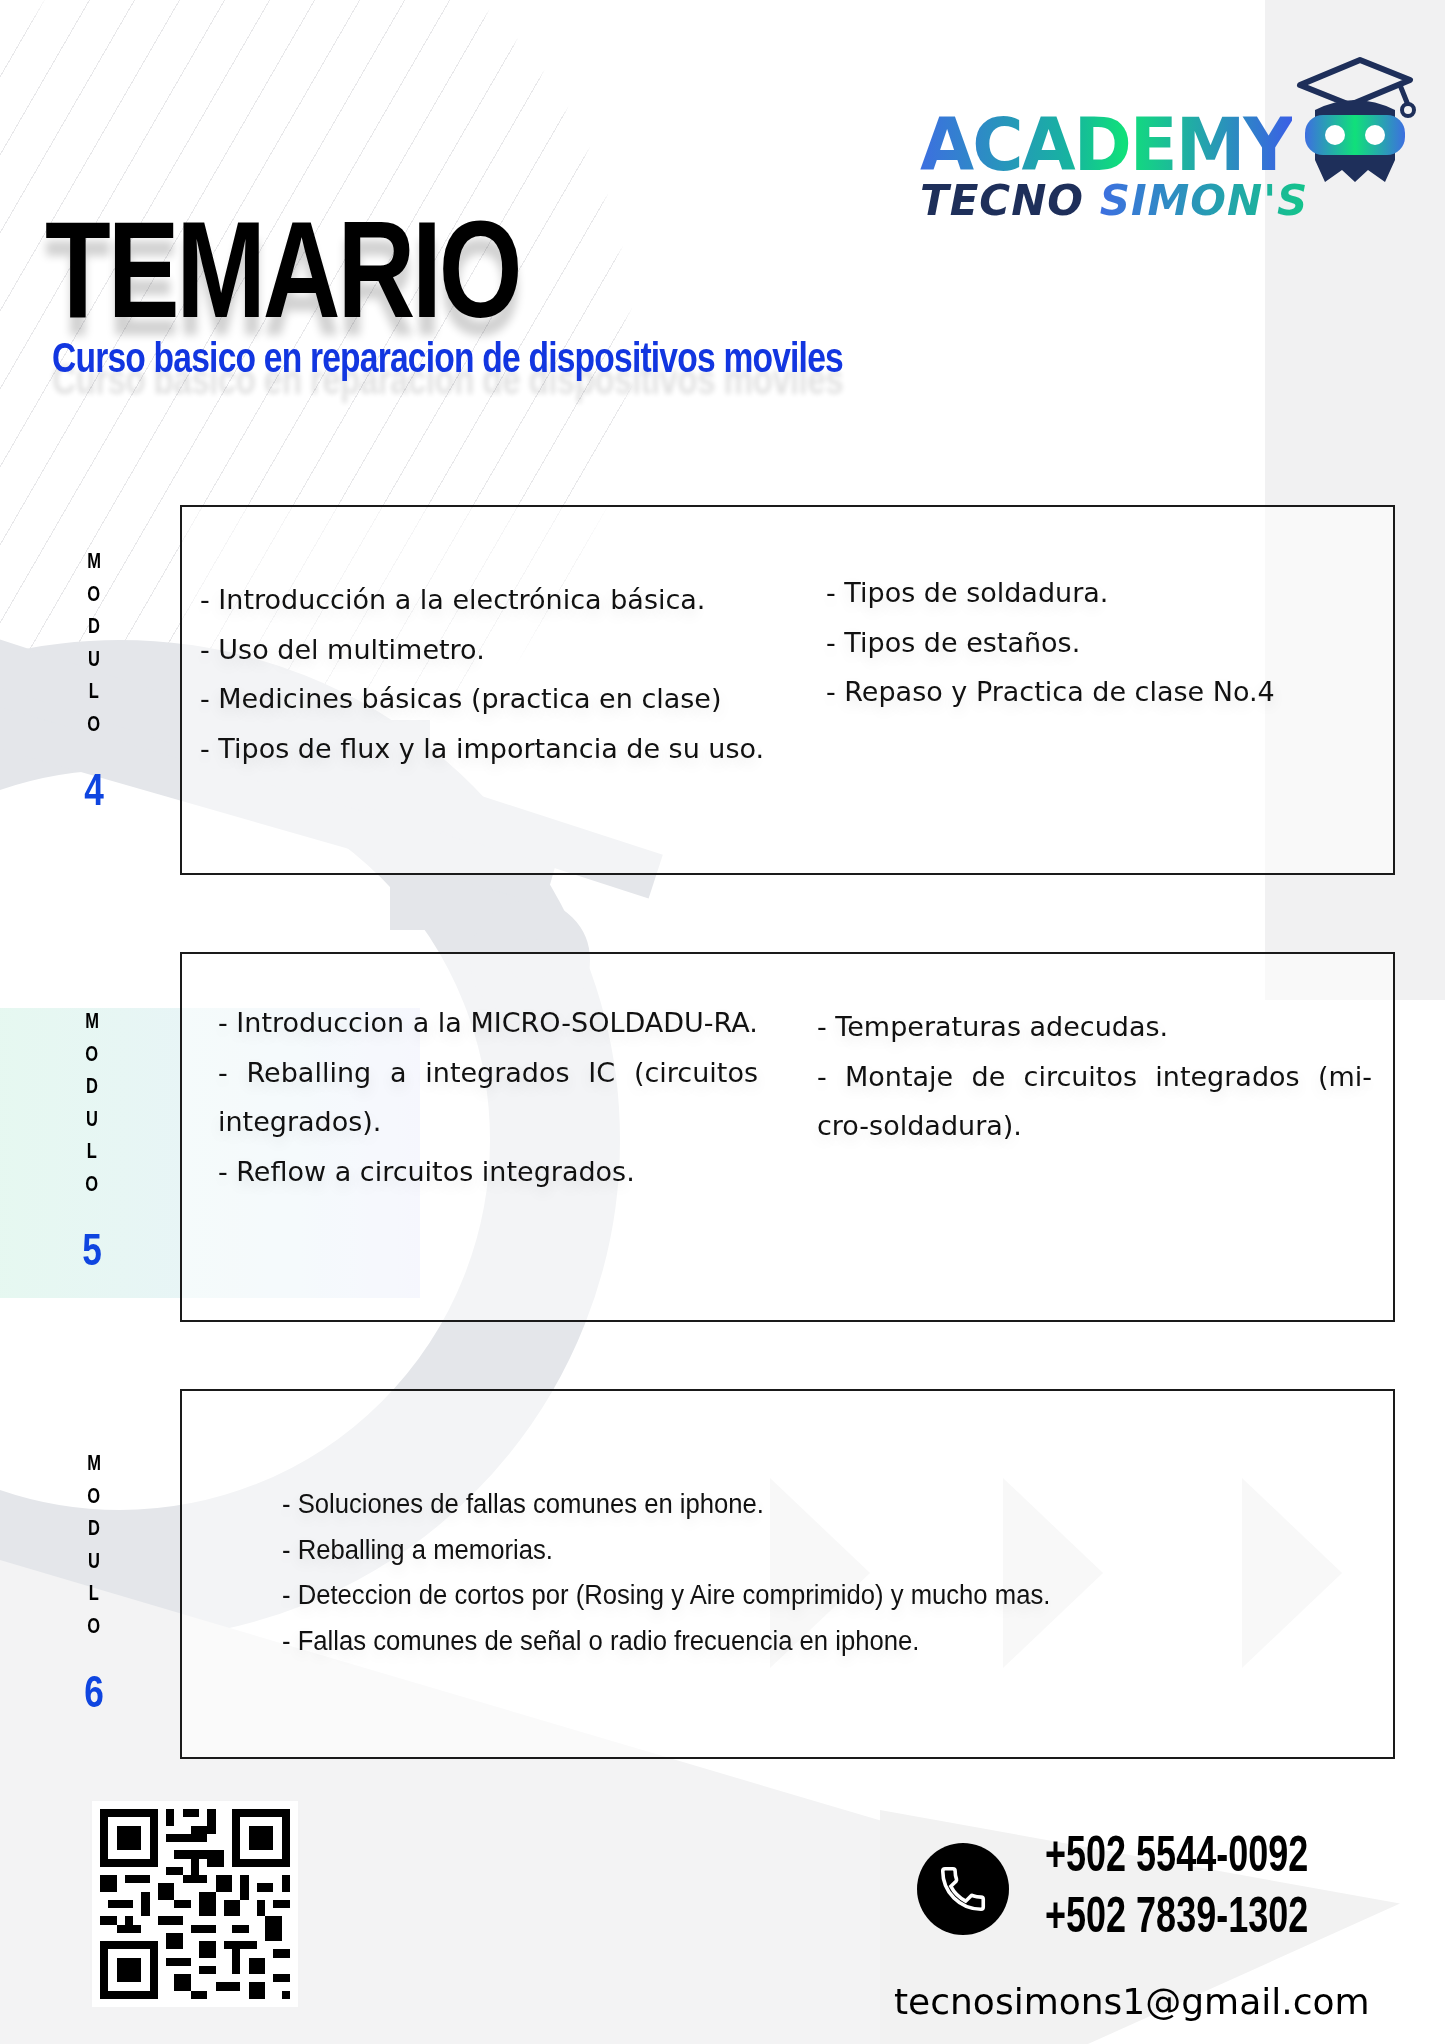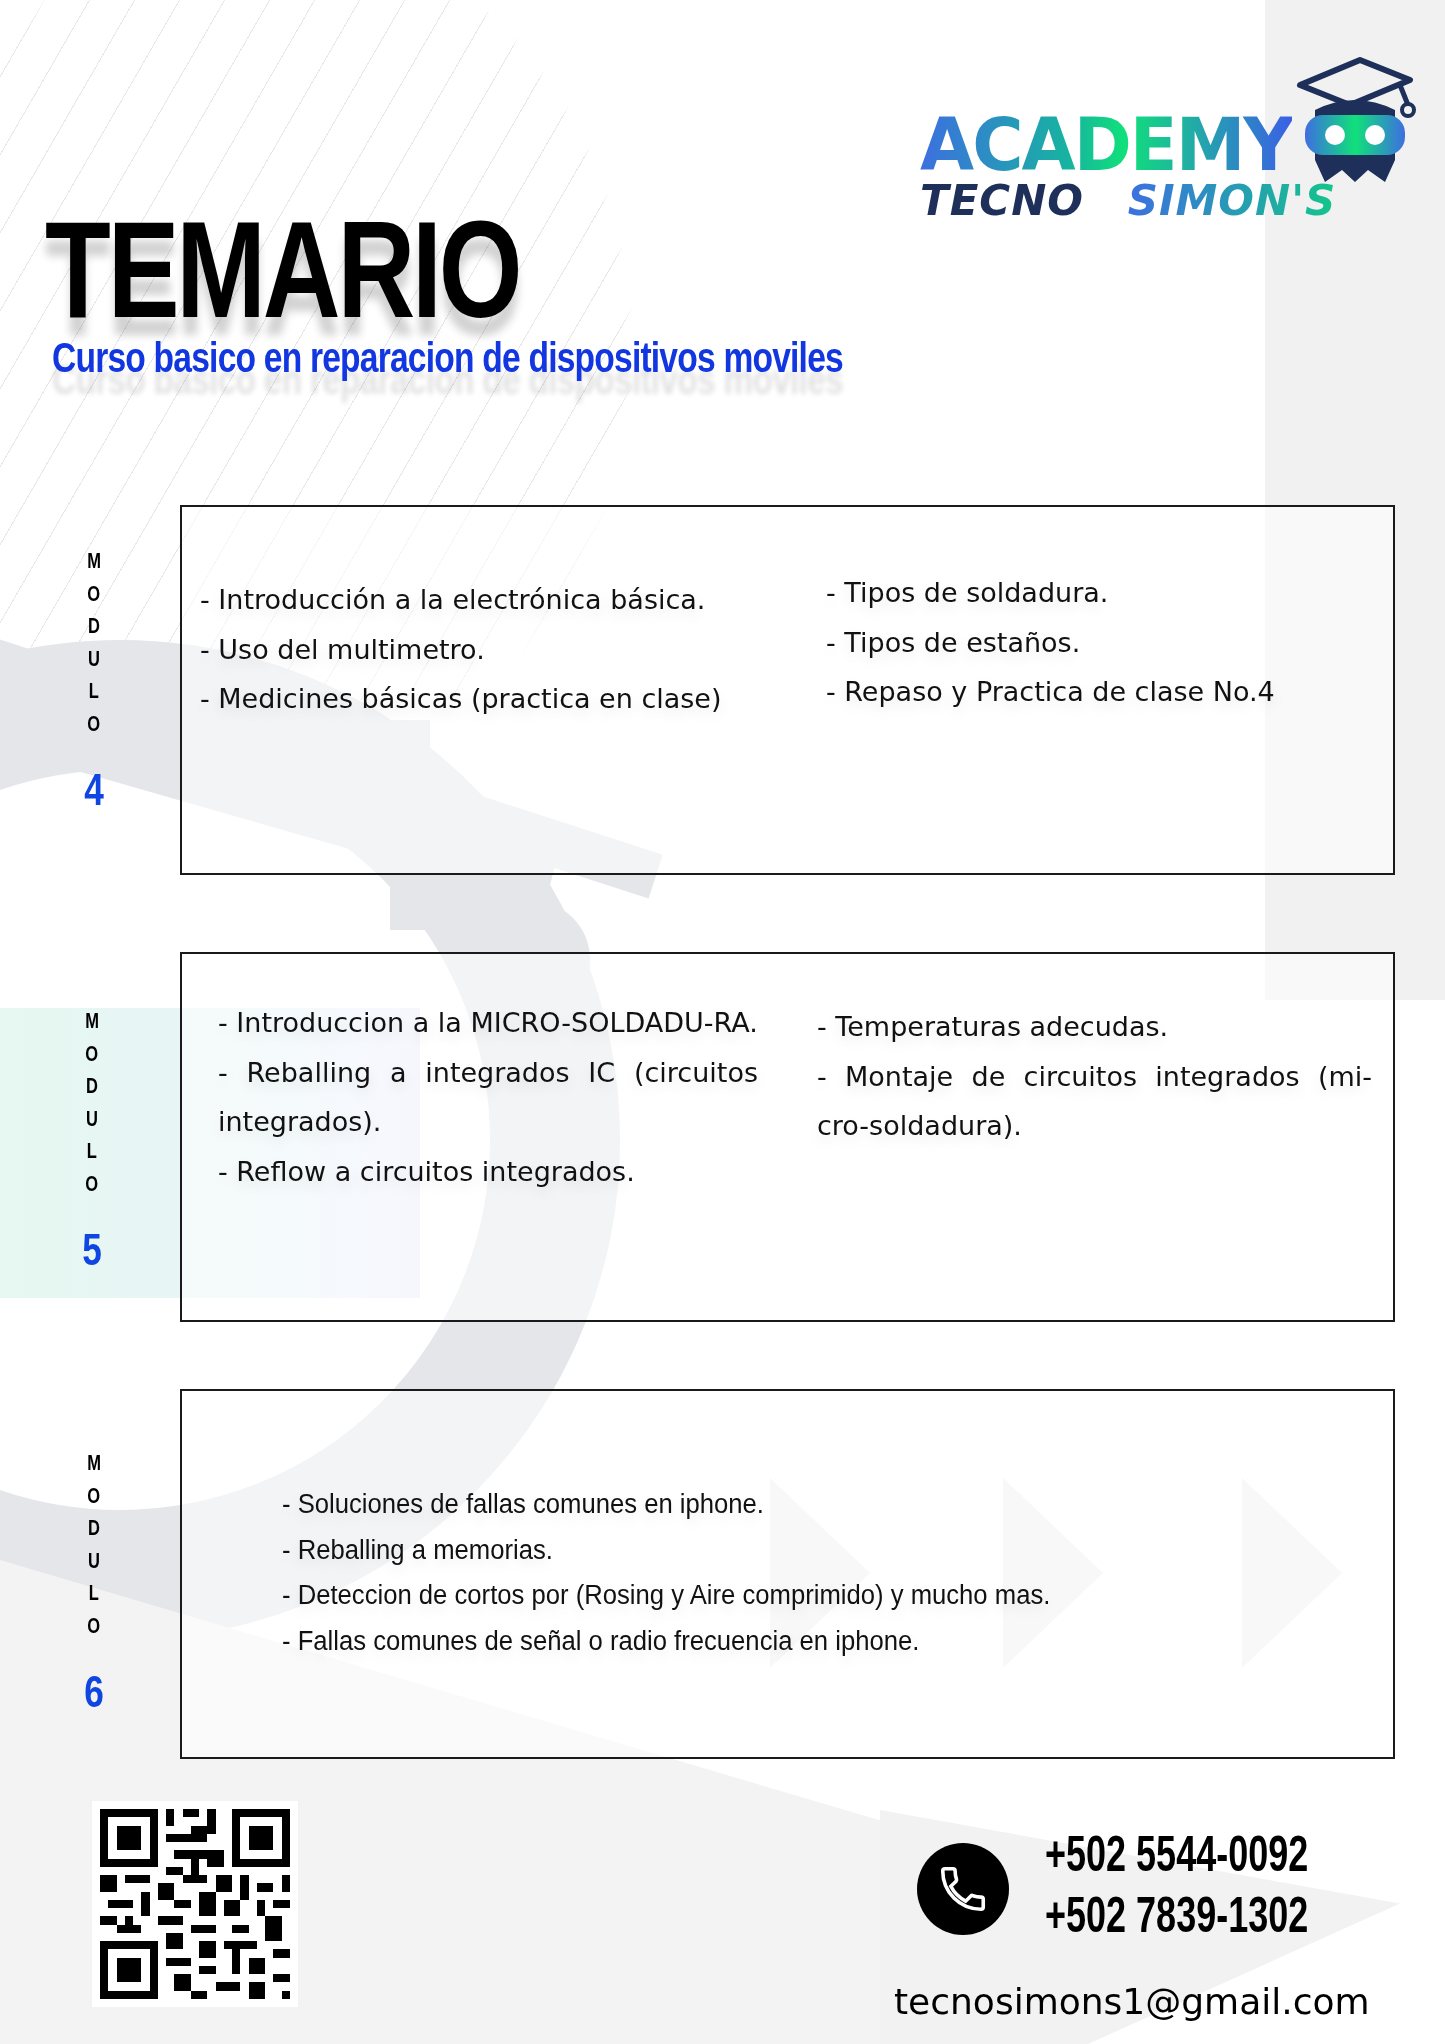--- a/index.html
+++ b/index.html
@@ -31,21 +31,21 @@
   .bg-play { width:0; height:0; border-top:95px solid transparent; border-bottom:95px solid transparent;
     border-left:100px solid #efefef; top:1478px; }
 
   .logo { position:absolute; left:920px; top:50px; width:500px; height:190px; }
   .logo-academy { position:absolute; left:0; top:60px; font-family:"DejaVu Sans", sans-serif; font-weight:bold;
     font-size:70px; letter-spacing:-2px; line-height:1;
     background:linear-gradient(90deg, #3d6fe0 0%, #17b3a0 40%, #10e07a 55%, #3b5fe6 100%);
     -webkit-background-clip:text; background-clip:text; color:transparent; transform:scaleY(1.05); }
   .logo-tecno { position:absolute; left:0; top:130px; font-family:"DejaVu Sans", sans-serif; font-weight:bold; font-style:italic;
     font-size:42px; line-height:1; color:#1e2f5a; letter-spacing:1px; }
-  .logo-simons { background:linear-gradient(90deg,#3d6fe0,#13c58a); -webkit-background-clip:text; background-clip:text; color:transparent;margin-left:28px; }
+  .logo-simons { background:linear-gradient(90deg,#3d6fe0,#13c58a); -webkit-background-clip:text; background-clip:text; color:transparent; }
   .logo-robot { position:absolute; left:370px; top:0; width:130px; height:140px; }
 
   .title { position:absolute; left:45px; top:200px; font-family:"Liberation Sans", sans-serif; font-weight:bold;
     font-size:138px; line-height:1; color:#000; letter-spacing:-4px; transform:scaleX(0.78); transform-origin:left top;
     text-shadow:0 18px 10px rgba(0,0,0,0.18); }
   .subtitle { position:absolute; left:52px; top:337px; font-family:"Liberation Sans", sans-serif; font-weight:bold;
     font-size:42px; line-height:1; color:#1236e0; letter-spacing:-1px; transform:scaleX(0.8); transform-origin:left top;
     text-shadow:0 22px 6px rgba(0,0,0,0.12); white-space:nowrap; }
 
   .mod-label { position:absolute; width:40px; text-align:center; font-family:"Liberation Sans", sans-serif; font-weight:bold; }
@@ -119,20 +119,21 @@
     <span>L</span>
     <span>O</span>
   </div>
   <div class="mod-num">4</div>
 </div>
 <div class="box" style="top:505px; height:370px;"></div>
 <div class="col" style="left:200px; top:575px; width:580px;">
   <p>- Introducción a la electrónica básica.</p>
   <p>- Uso del multimetro.</p>
   <p>- Medicines básicas (practica en clase)</p>
+  <p style="text-align:justify;">- Tipos de flux y la importancia de su uso.</p>
 </div>
 <div class="col" style="left:826px; top:568px; width:560px;">
   <p>- Tipos de soldadura.</p>
   <p>- Tipos de estaños.</p>
   <p>- Repaso y Practica de clase No.4</p>
 </div>
 
 <div class="mod-label" style="left:72px; top:1005px;">
   <div class="mod-letters">
     <span>M</span>

